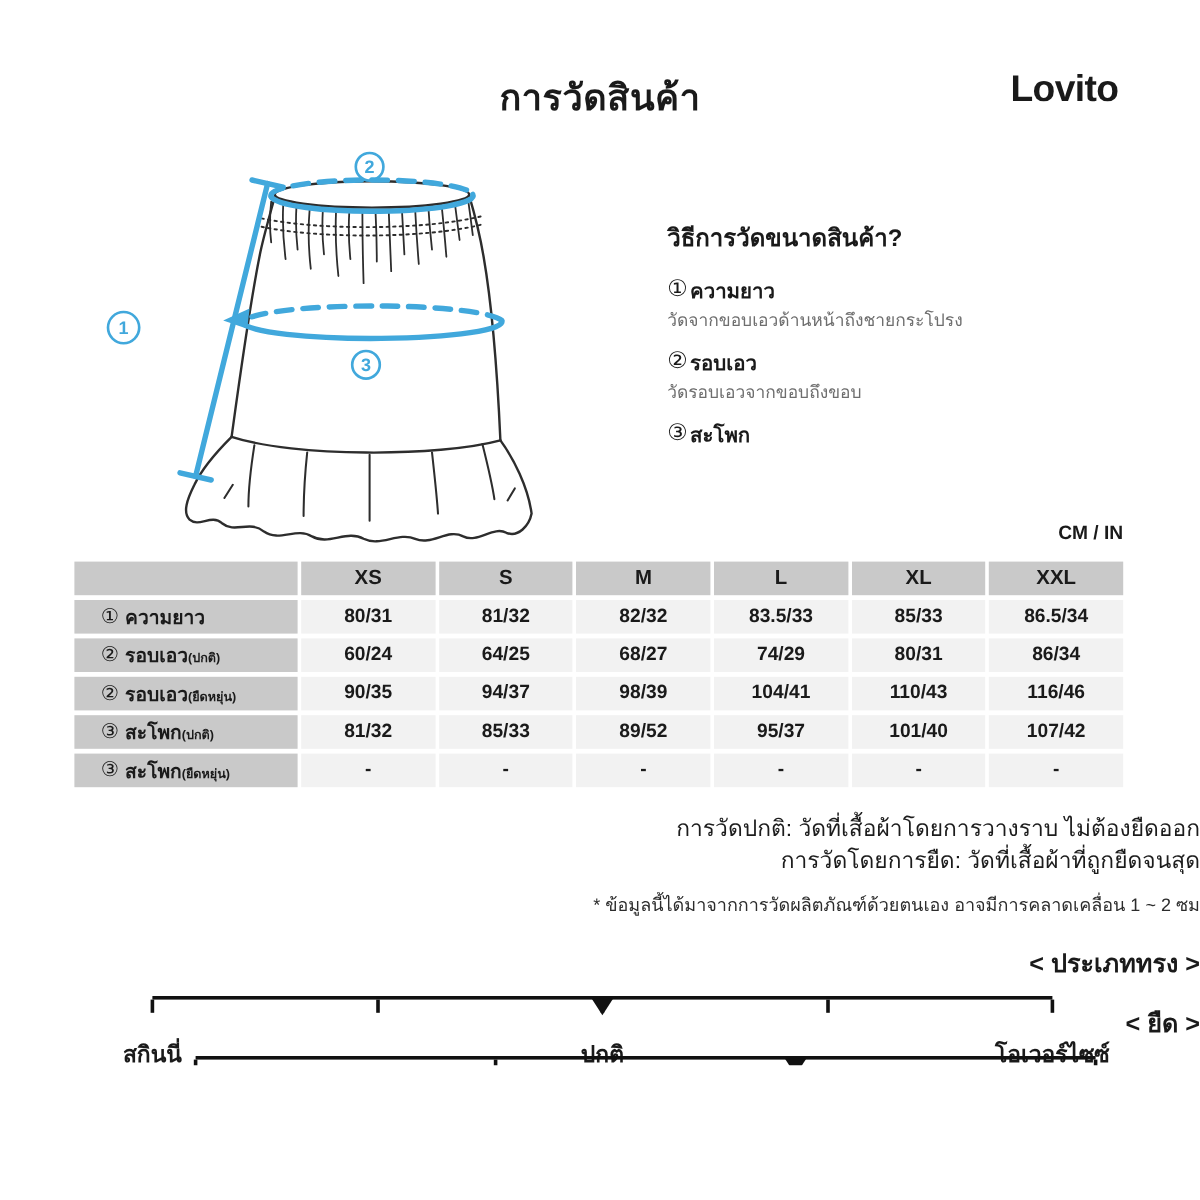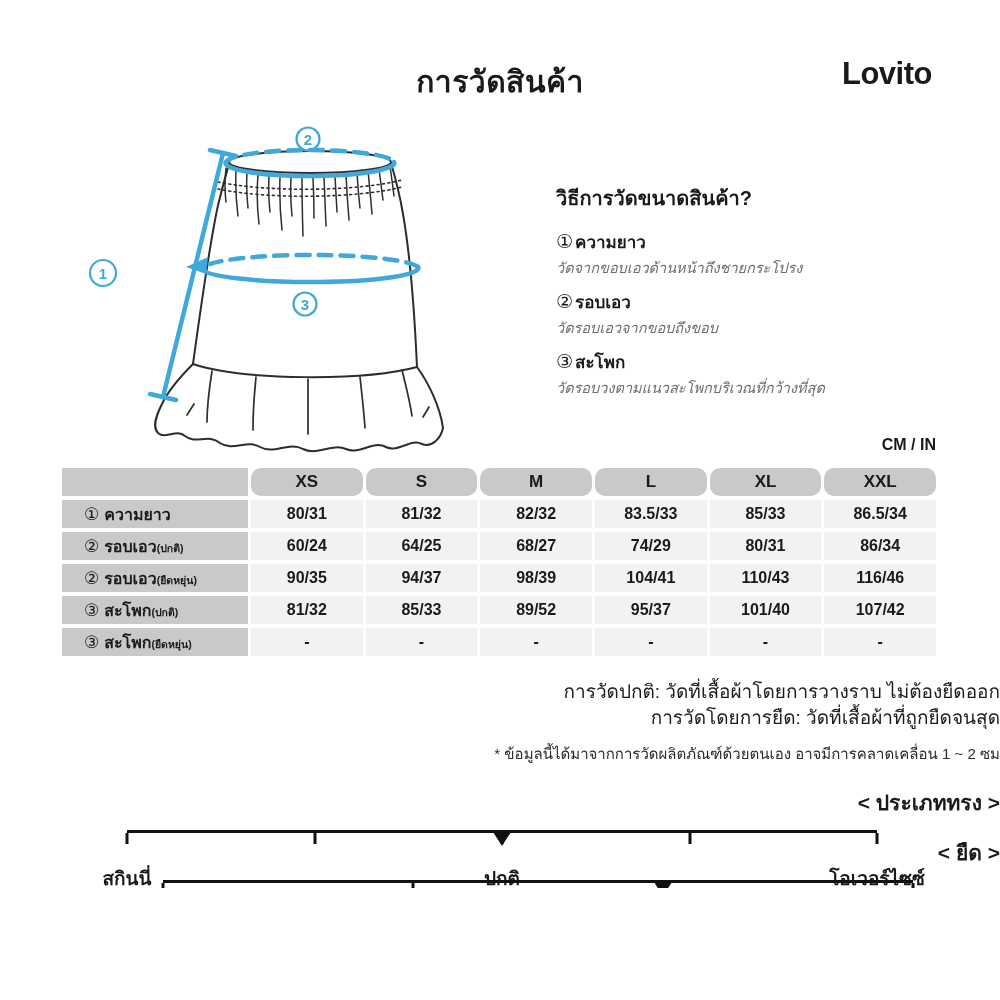--- a/index.html
+++ b/index.html
@@ -14,31 +14,31 @@
 
   
   .skirt-svg { position:absolute; left:60px; top:118px; }
   .mark { font:700 15px "Liberation Sans","DejaVu Sans",sans-serif; fill:#41a8dc; text-anchor:middle; }
 
   
   .instructions { position:absolute; left:556px; top:182px; width:410px; }
   .ins-heading { font-size:20px; font-weight:700; margin-bottom:14px; }
   .ins-name { font-size:17px; font-weight:700; margin-top:11px; display:flex; align-items:center; }
   .ins-name .cnum { font-size:19px; font-weight:400; margin-right:2px; }
-  .ins-desc { font-size:14.5px; color:#6e6e6e; margin-top:4px; line-height:1.25;font-style:italic; }
+  .ins-desc { font-size:14.5px; color:#6e6e6e; margin-top:4px; line-height:1.25; }
 
   
   .unit-label { position:absolute; top:436px; right:64px; font-size:16px; font-weight:700; }
 
   
   .size-table { position:absolute; left:62px; top:468px; width:874px;
                 display:grid; grid-template-columns:186px repeat(6,1fr);
                 grid-auto-rows:28px; gap:4px 3px; }
   .cell { display:flex; align-items:center; justify-content:center; }
-  .cell.head { background:#c9c9c9; font-size:17px; font-weight:700;border-radius:10px; }
+  .cell.head { background:#c9c9c9; font-size:17px; font-weight:700; }
   .cell.corner { background:#c9c9c9; }
   .cell.rowlab { background:#c9c9c9; justify-content:flex-start; padding-left:22px;
                  font-size:16px; font-weight:700; }
   .cell.rowlab .cnum { font-weight:400; font-size:17px; margin-right:5px; }
   .cell.rowlab .suffix { font-size:10.5px; margin-top:5px; }
   .cell.val { background:#f2f2f2; font-size:16px; font-weight:700; }
 
   
   .notes { position:absolute; top:679px; left:0; width:100%; text-align:right; }
   .note-line { font-size:19px; line-height:26px; color:#1c1c1c; }
@@ -135,21 +135,20 @@
     <div class="ins-name">
       <span class="cnum">②</span>
       <span>รอบเอว</span>
     </div>
     <div class="ins-desc">วัดรอบเอวจากขอบถึงขอบ</div>
 
     <div class="ins-name">
       <span class="cnum">③</span>
       <span>สะโพก</span>
     </div>
-    <div class="ins-desc">วัดรอบวงตามแนวสะโพกบริเวณที่กว้างที่สุด</div>
   </div>
 
   <div class="unit-label">CM / IN</div>
 
   <div class="size-table">
     <div class="cell corner"></div>
     <div class="cell head">XS</div>
     <div class="cell head">S</div>
     <div class="cell head">M</div>
     <div class="cell head">L</div>

